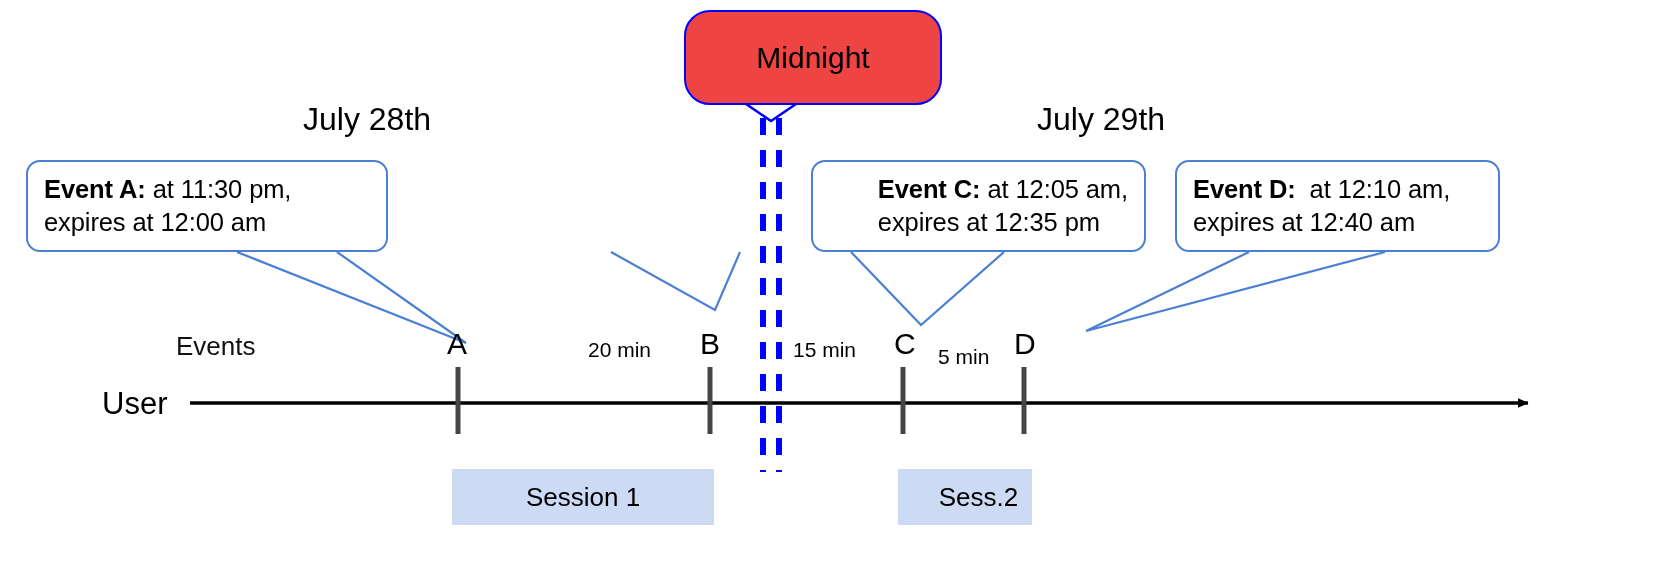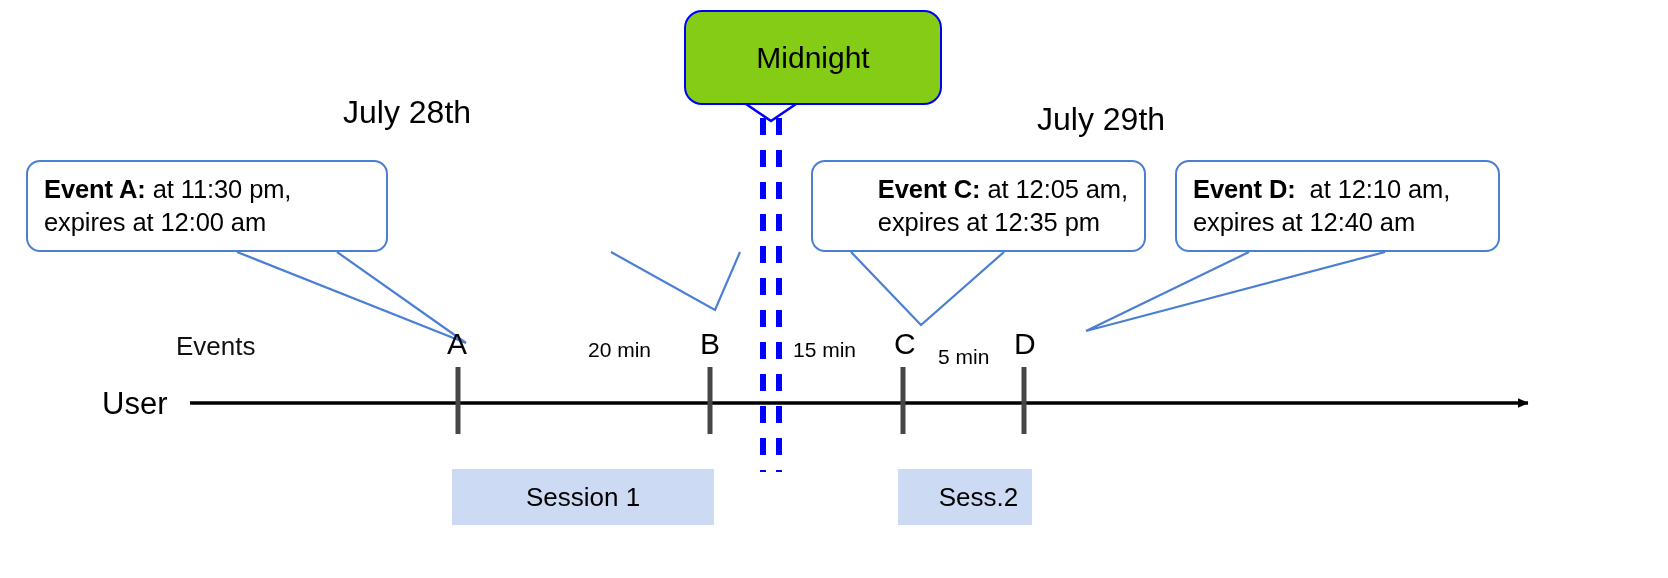--- a/index.html
+++ b/index.html
@@ -8,22 +8,22 @@
   #stage{position:absolute;left:0;top:0;width:1668px;height:578px;}
   svg#vector{position:absolute;left:0;top:0;width:1668px;height:578px;pointer-events:none;}
 
   .callout{position:absolute;box-sizing:border-box;background:#ffffff;
            border:2.2px solid #4a7fd4;border-radius:14px;
            display:flex;align-items:center;}
   .callout .txt{padding:0 16px;font-size:25.5px;line-height:1.30;color:#000;
                 letter-spacing:-0.1px;white-space:pre-wrap;}
   .callout .txt b{font-weight:bold;}
 
-  .midnight{position:absolute;box-sizing:border-box;background:#84cc16;
-            border:2.6px solid #0000ff;border-radius:18px;
+  .midnight{position:absolute;box-sizing:border-box;background:#ef4444;
+            border:2.6px solid #0000ff;border-radius:26px;
             display:flex;align-items:center;justify-content:center;}
   .midnight .txt{font-size:30px;color:#000;}
 
   .daylabel{position:absolute;font-size:32px;color:#000;white-space:nowrap;}
   .rowlabel{position:absolute;font-size:31px;color:#000;white-space:nowrap;}
   .evlabel{position:absolute;font-size:26px;color:#111;white-space:nowrap;}
   .evmark{position:absolute;font-size:30px;color:#000;white-space:nowrap;}
   .gaplabel{position:absolute;font-size:21px;color:#000;white-space:nowrap;}
 
   .session{position:absolute;box-sizing:border-box;background:#ccdaf3;
@@ -60,21 +60,21 @@
 
     <path d="M851,252 L921,325 L1004,252" fill="none" stroke="#4a7fd4" stroke-width="2.2"></path>
 
     <path d="M1249,252 L1086,331 L1385,252" fill="none" stroke="#4a7fd4" stroke-width="2.2"></path>
   </svg>
 
   <div class="midnight" style="left:684px;top:10px;width:258px;height:95px;">
     <span class="txt">Midnight</span>
   </div>
 
-  <div class="daylabel" style="left:303px;top:94px;margin-left:40px;">July 28th</div>
+  <div class="daylabel" style="left:303px;top:101px;">July 28th</div>
   <div class="daylabel" style="left:1037px;top:101px;">July 29th</div>
 
   <div class="callout" style="left:26px;top:160px;width:362px;height:92px;">
     <div class="txt"><b>Event A:</b><span> at 11:30 pm,</span><br><span>expires at 12:00 am</span></div>
   </div>
 
 
   <div class="callout" style="left:811px;top:160px;width:335px;height:92px;justify-content:flex-end;">
     <div class="txt"><b>Event C:</b><span> at 12:05 am,</span><br><span>expires at 12:35 pm</span></div>
   </div>

